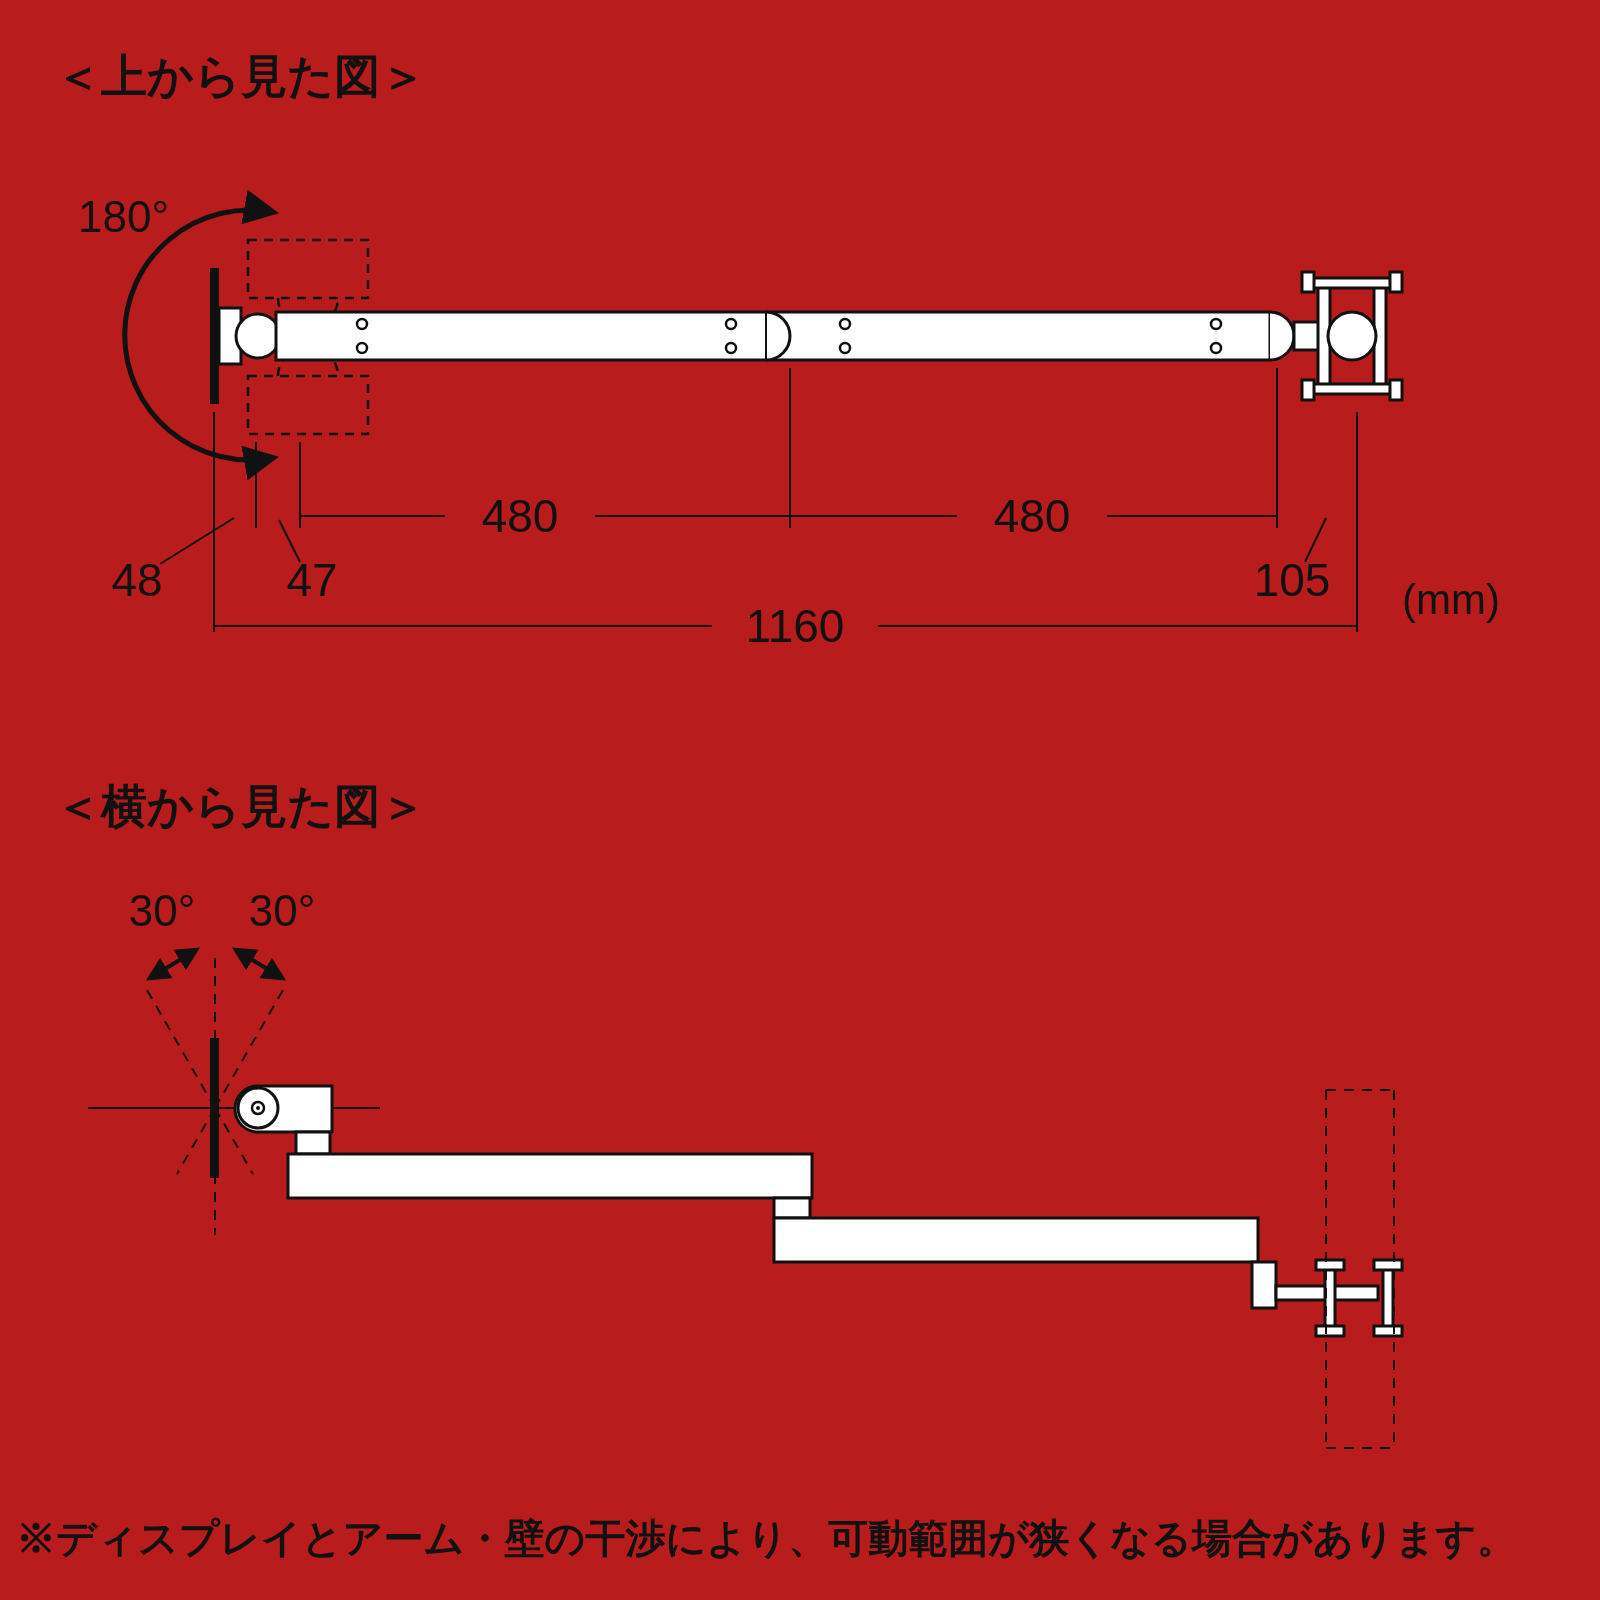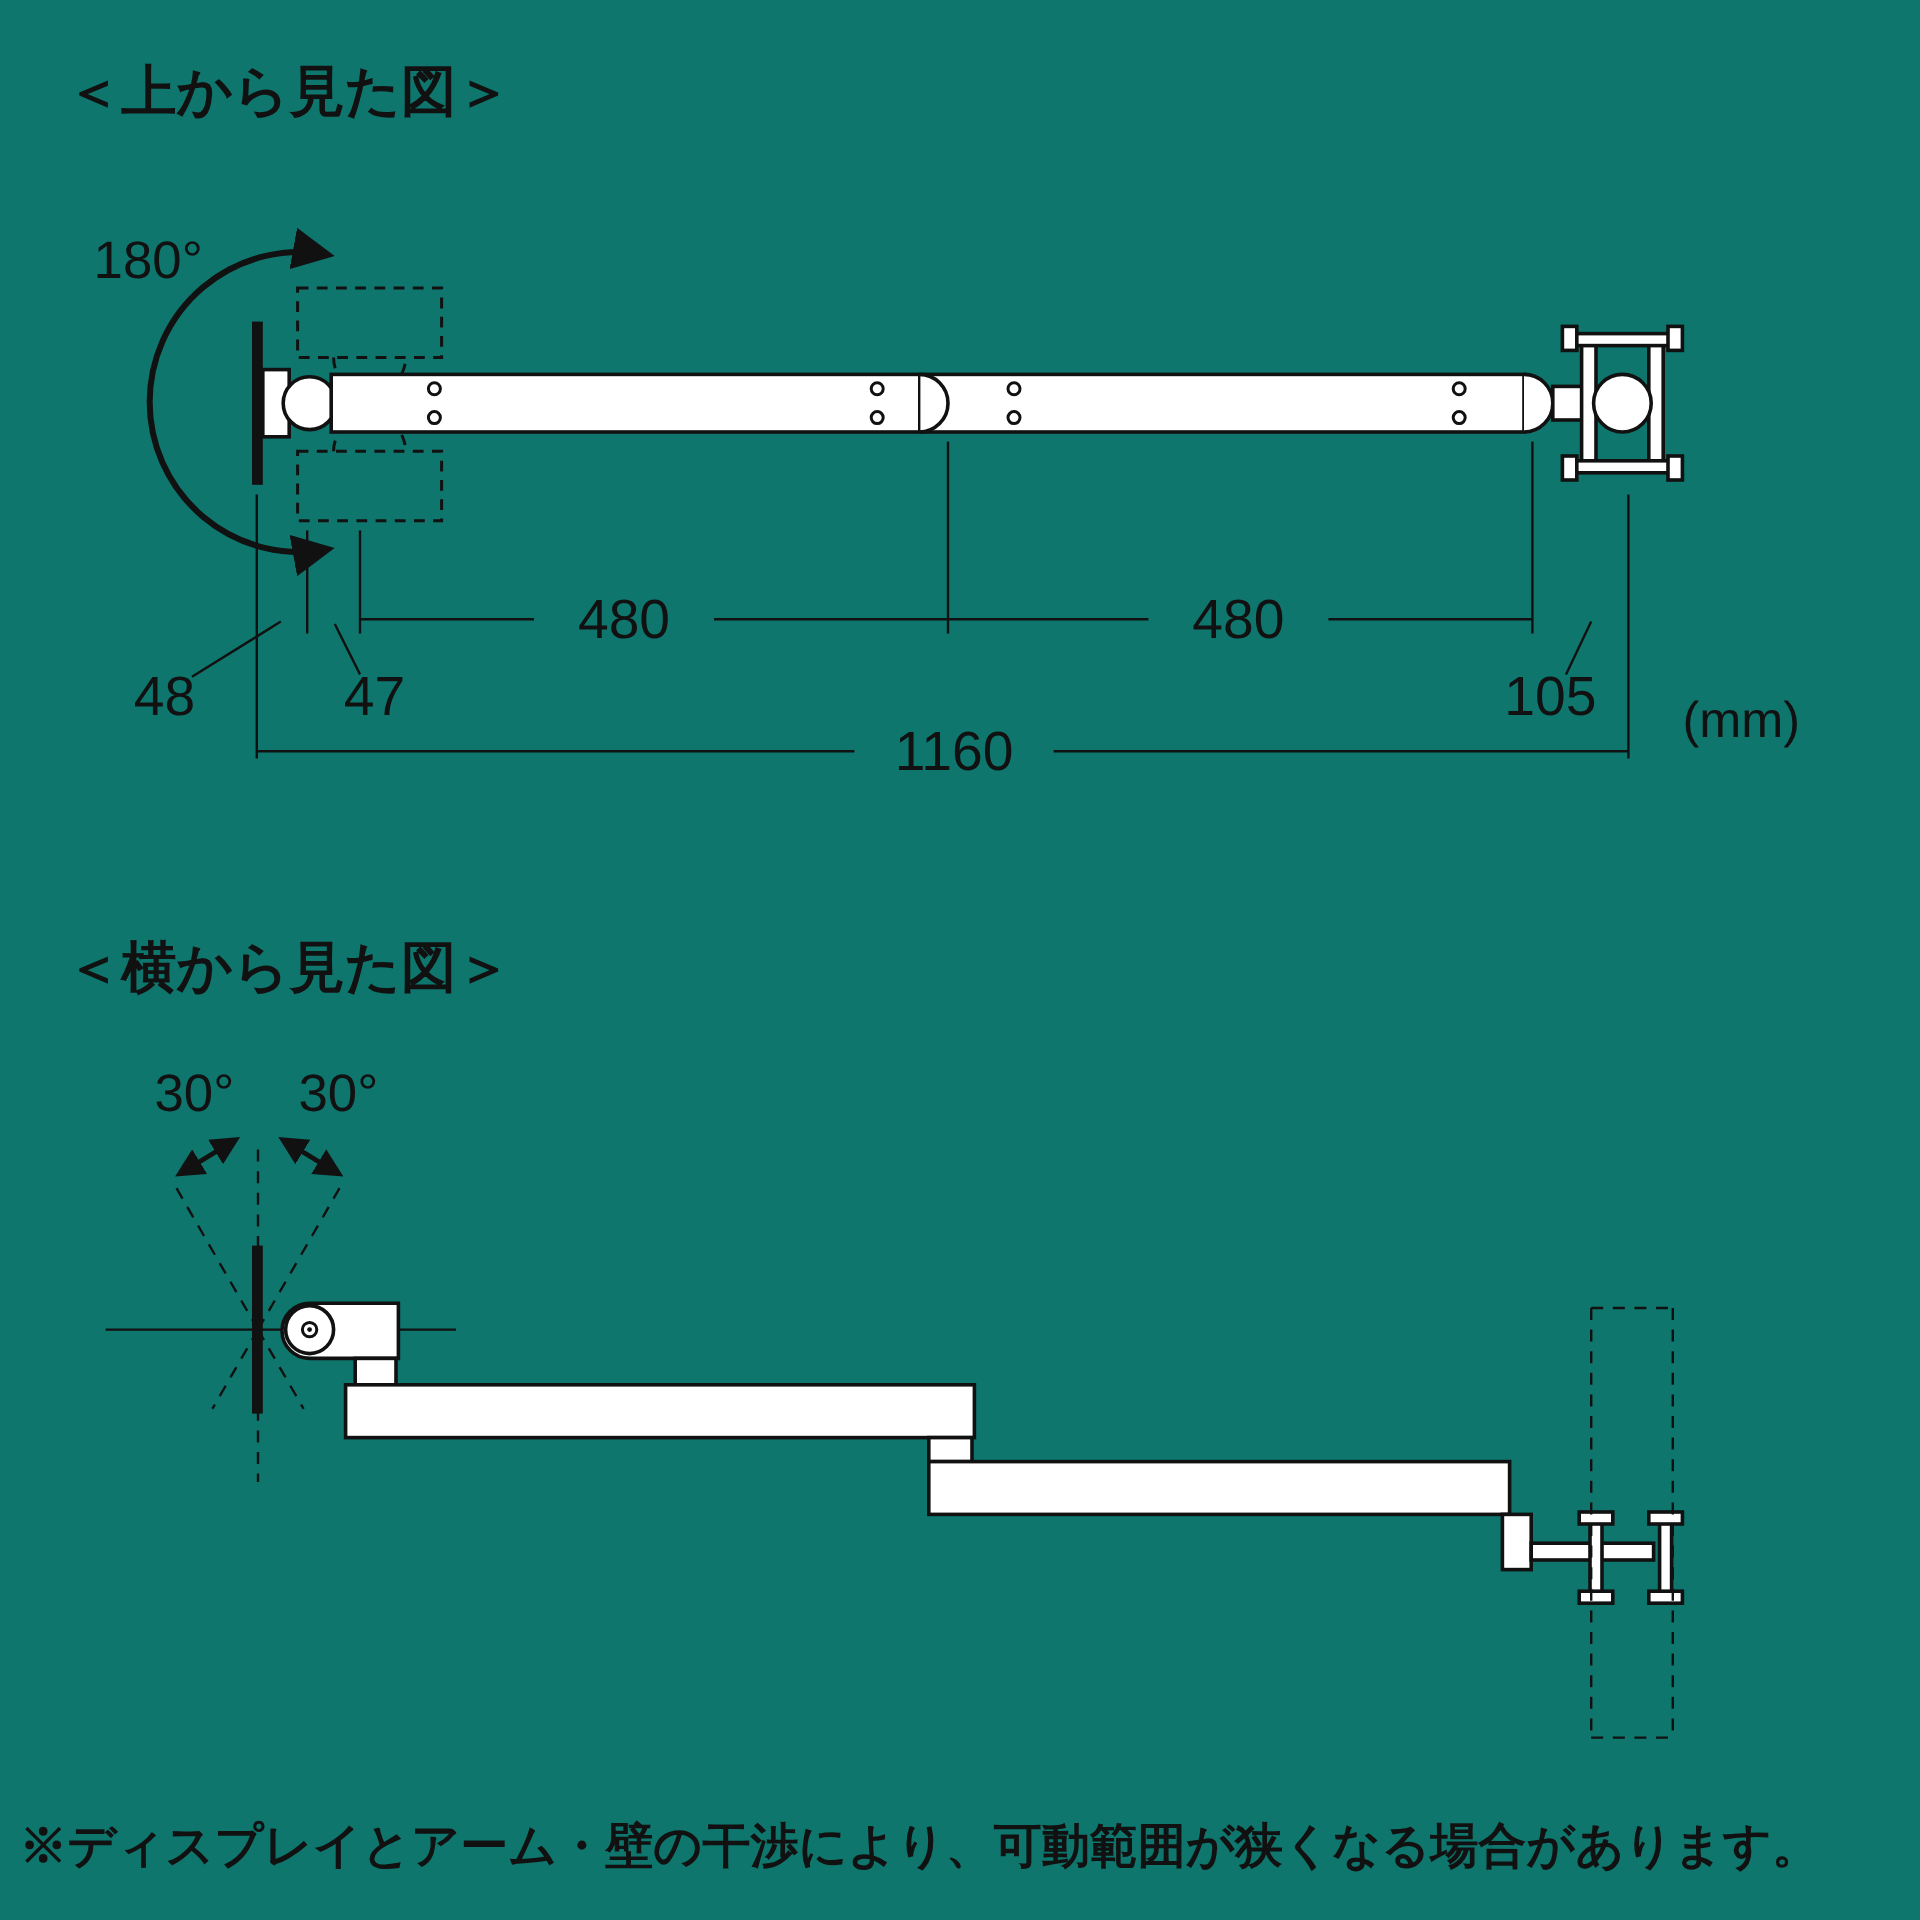--- a/index.html
+++ b/index.html
@@ -4,21 +4,21 @@
 <style>
   html, body {
     margin: 0;
     padding: 0;
     background: #ffffff;
   }
   .canvas-wrap {
     width: 1600px;
     height: 1600px;
     position: relative;
-    background: #0f766e;
+    background: #b91c1c;
     font-family: "Liberation Sans", sans-serif;
   }
   svg text {
     font-family: "Liberation Sans", sans-serif;
     fill: #111111;
   }
   .heading-text { font-size: 46px; font-weight: 700; }
   .dim-text { font-size: 46px; font-weight: 400; }
   .angle-text { font-size: 44px; font-weight: 400; }
   .unit-text { font-size: 42px; font-weight: 400; }

